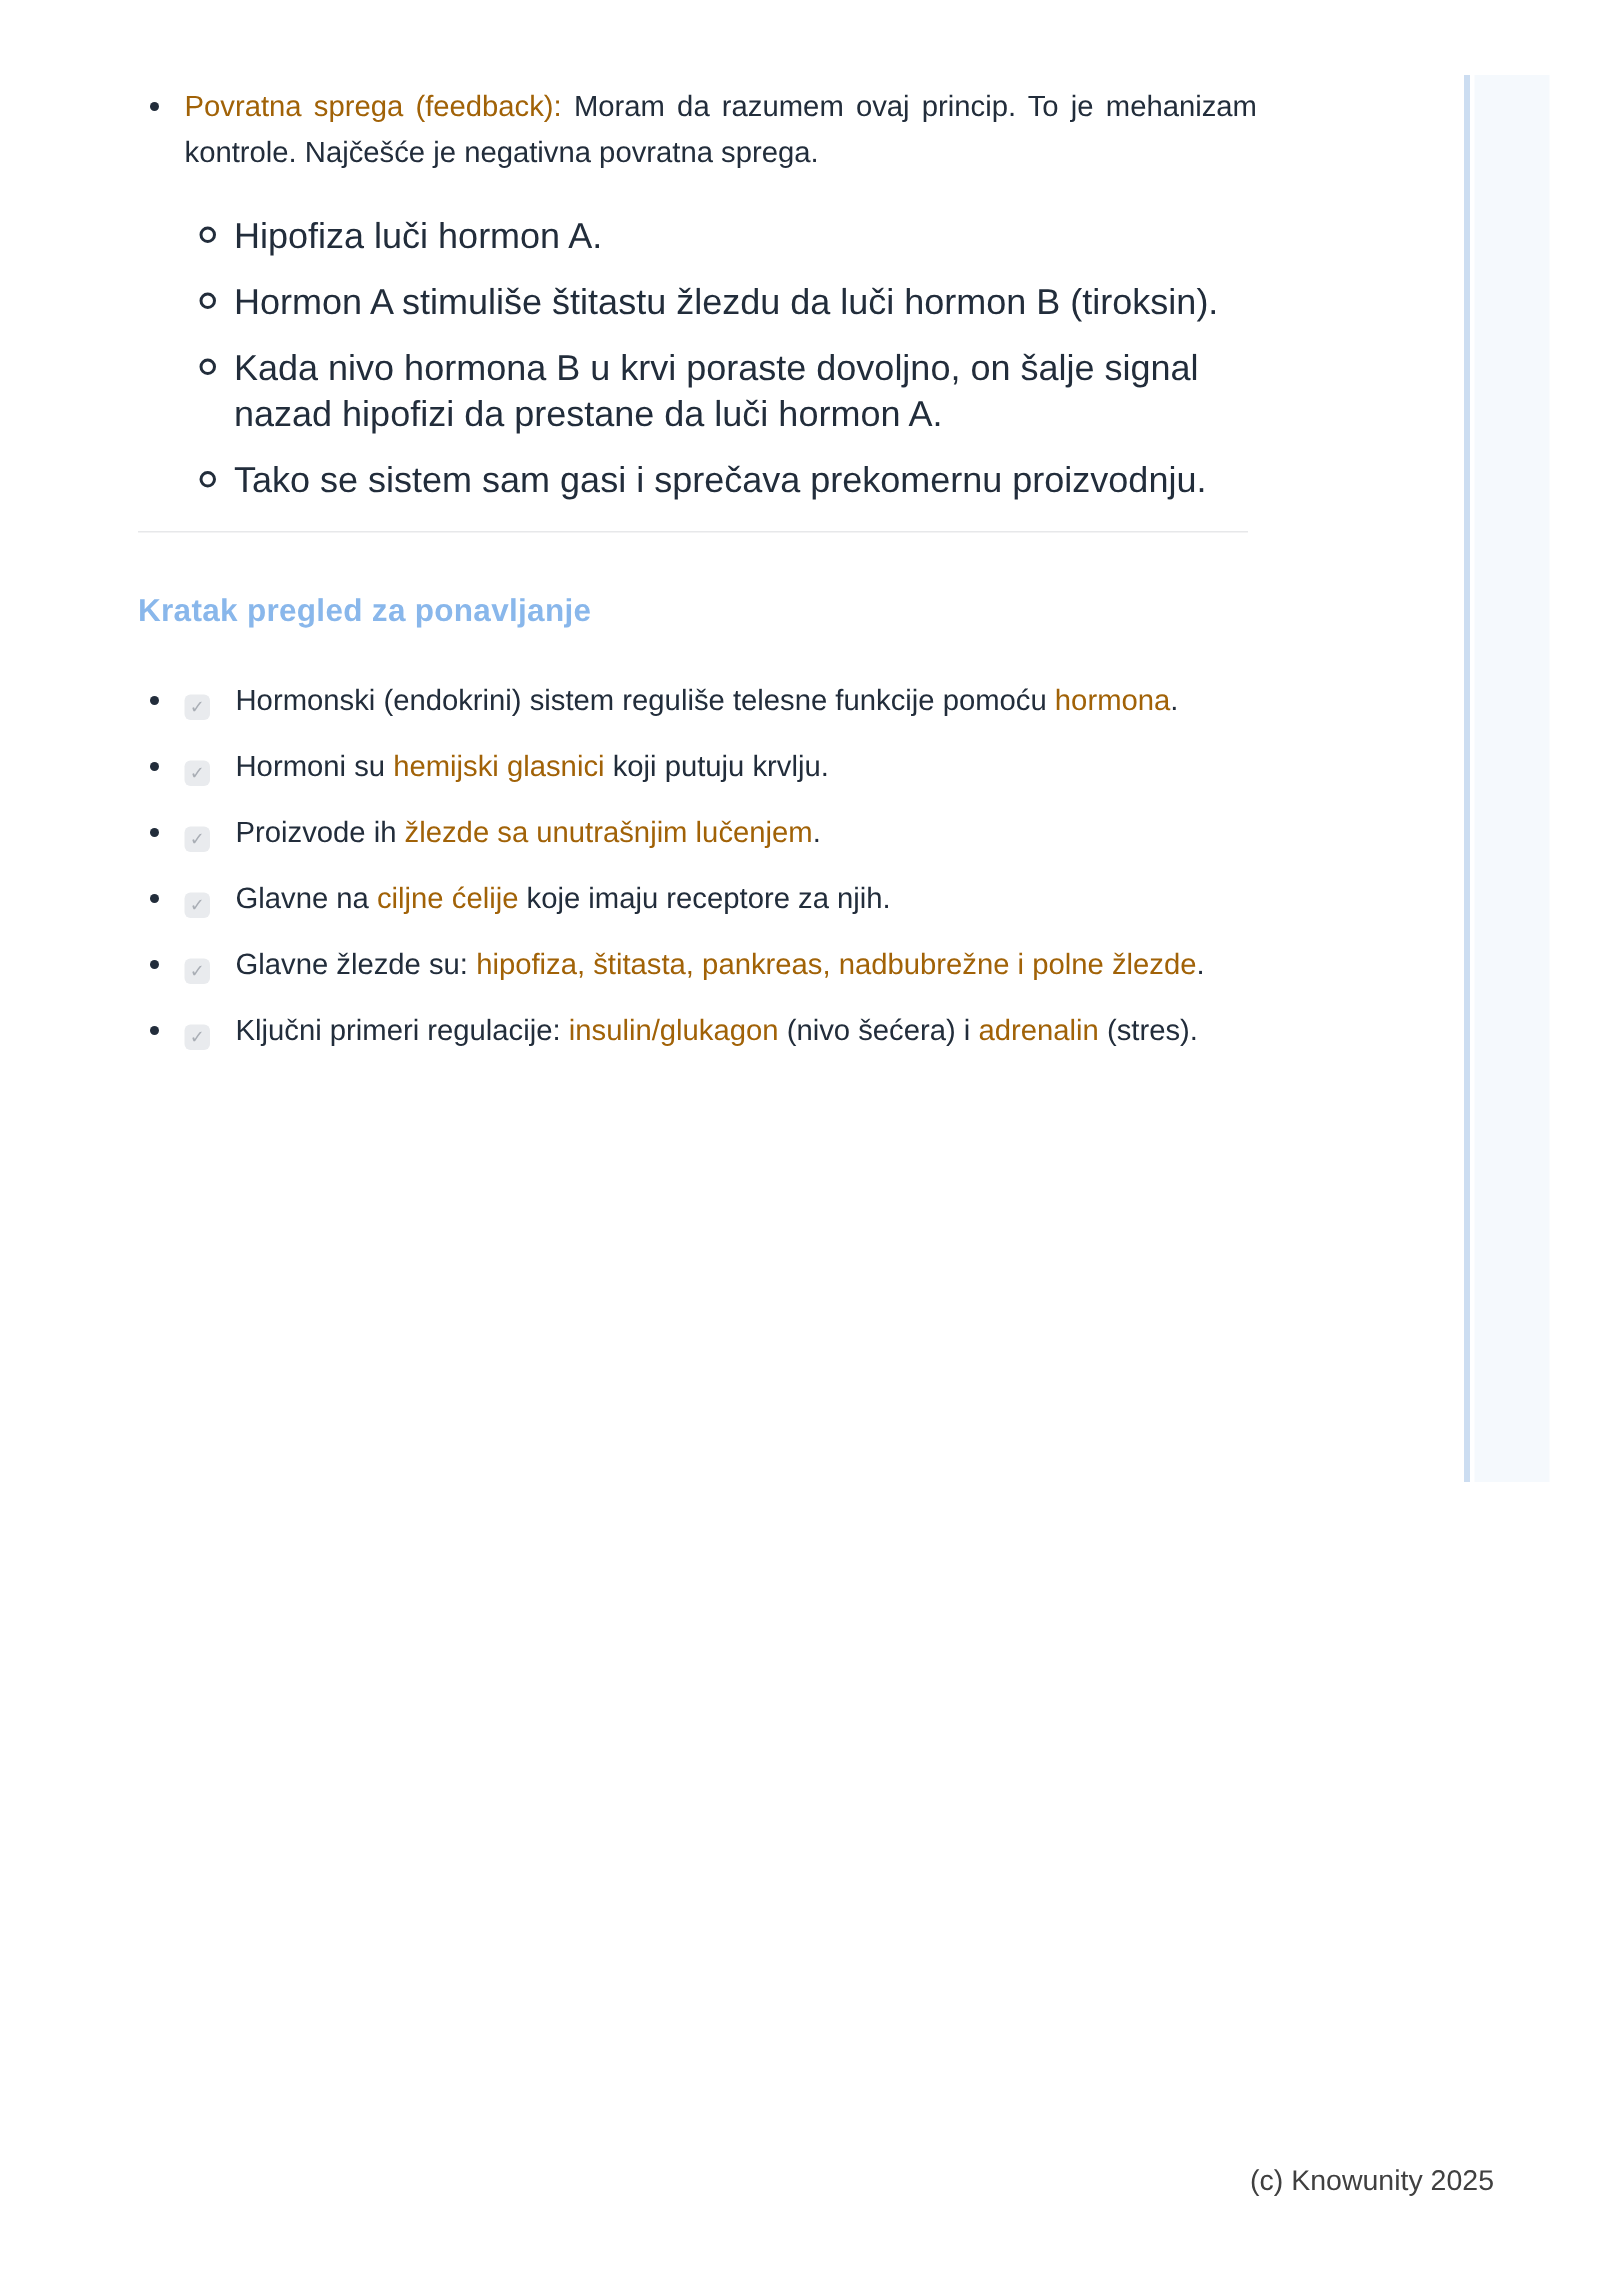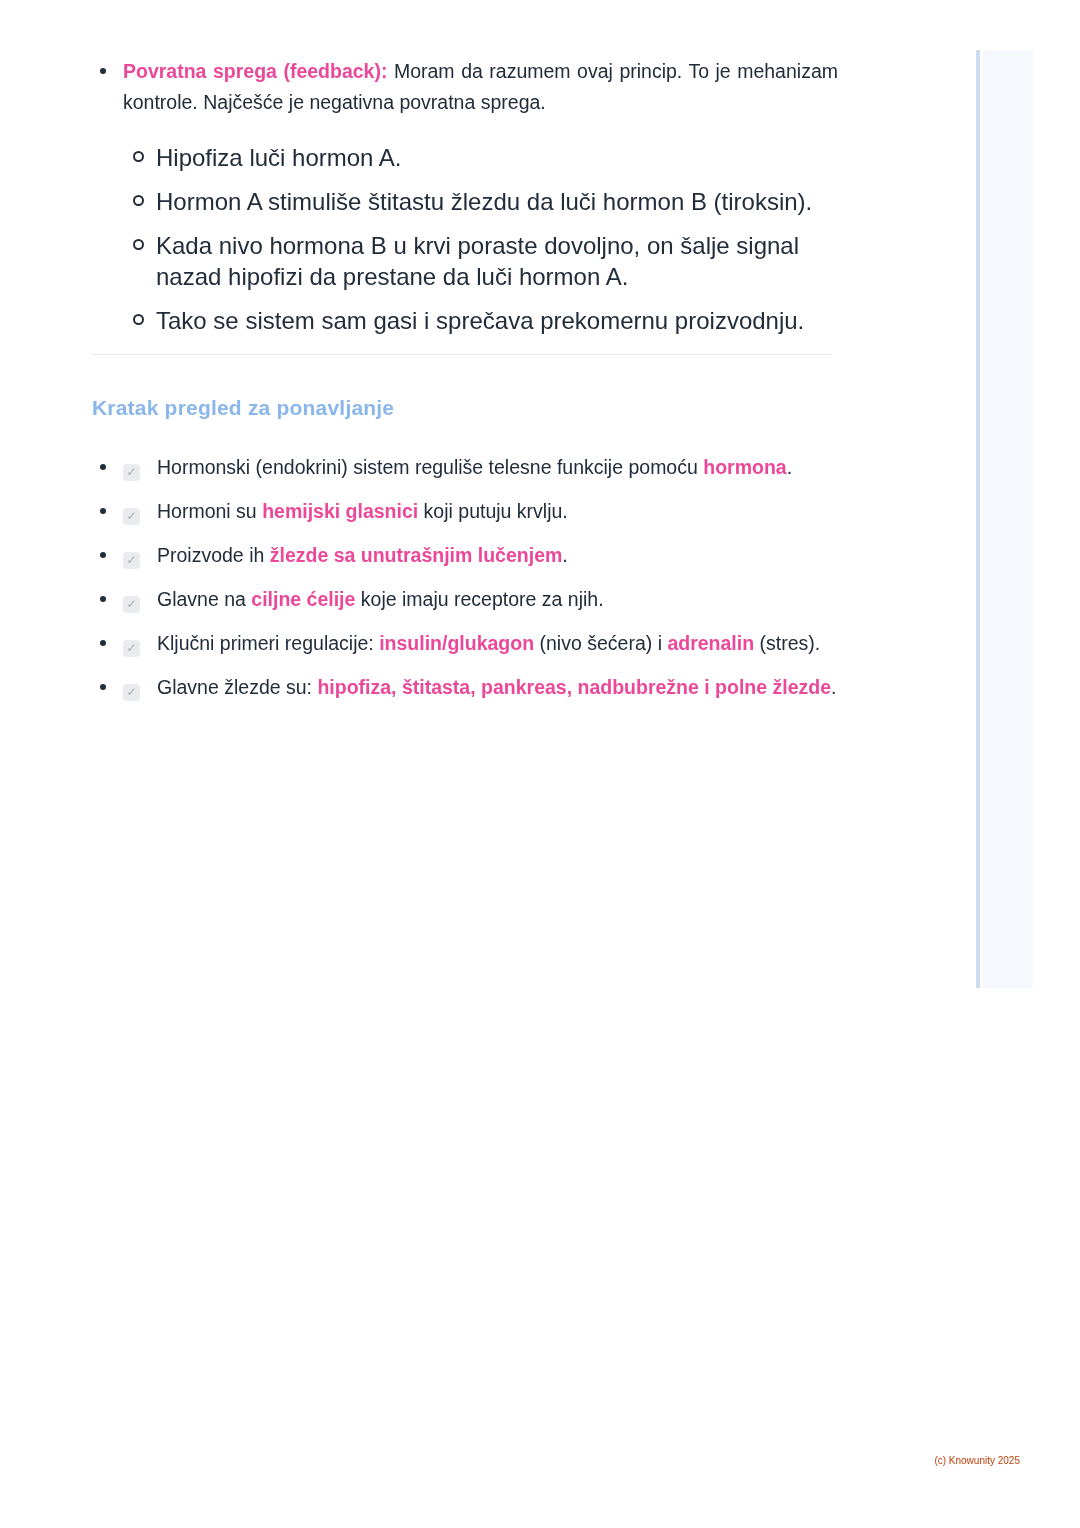--- a/index.html
+++ b/index.html
@@ -14,21 +14,21 @@
     font-family: "Liberation Sans", sans-serif;
     color: #222d3b;
     overflow: hidden;
   }
   .content {
     position: absolute;
     left: 98px;
     top: 56px;
     width: 740px;
   }
-  b { font-weight: 700; color: #ec4899; }
+  b { font-weight: 400; color: #a16207; }
 
   
   ul.top-list { list-style: none; margin: 0; padding: 0; }
   li.top-item { position: relative; padding-left: 25px; }
   li.top-item > .bullet-dot {
     position: absolute; left: 2px; top: 12px;
     width: 6px; height: 6px; border-radius: 50%;
     background: #222d3b;
   }
   .intro-par {
@@ -108,24 +108,24 @@
   }
   .scroll-track {
     position: absolute;
     top: 50px; right: 47px;
     width: 50px; height: 938px;
     background: #f5f9fd;
   }
 
   .footer {
     position: absolute;
-    right: 60px;
+    right: 84px;
     bottom: 62px;
-    font-size: 10px;
-    color: #c2410c;
+    font-size: 19px;
+    color: #404040;
   }
 </style>
 </head>
 <body>
 
 <div class="scroll-accent"></div>
 <div class="scroll-track"></div>
 
 <div class="content">
 
@@ -165,22 +165,22 @@
     <li class="check-item">
       <span class="bullet-dot"></span><span class="checkbox"><span>✓</span></span><span><span>Hormoni su </span><b>hemijski glasnici</b><span> koji putuju krvlju.</span></span>
     </li>
     <li class="check-item">
       <span class="bullet-dot"></span><span class="checkbox"><span>✓</span></span><span><span>Proizvode ih </span><b>žlezde sa unutrašnjim lučenjem</b><span>.</span></span>
     </li>
     <li class="check-item">
       <span class="bullet-dot"></span><span class="checkbox"><span>✓</span></span><span><span>Glavne na </span><b>ciljne ćelije</b><span> koje imaju receptore za njih.</span></span>
     </li>
     <li class="check-item">
-      <span class="bullet-dot"></span><span class="checkbox"><span>✓</span></span><span><span>Ključni primeri regulacije: </span><b>insulin/glukagon</b><span> (nivo šećera) i </span><b>adrenalin</b><span> (stres).</span></span>
+      <span class="bullet-dot"></span><span class="checkbox"><span>✓</span></span><span><span>Glavne žlezde su: </span><b>hipofiza, štitasta, pankreas, nadbubrežne i polne žlezde</b><span>.</span></span>
     </li>
     <li class="check-item">
-      <span class="bullet-dot"></span><span class="checkbox"><span>✓</span></span><span><span>Glavne žlezde su: </span><b>hipofiza, štitasta, pankreas, nadbubrežne i polne žlezde</b><span>.</span></span>
+      <span class="bullet-dot"></span><span class="checkbox"><span>✓</span></span><span><span>Ključni primeri regulacije: </span><b>insulin/glukagon</b><span> (nivo šećera) i </span><b>adrenalin</b><span> (stres).</span></span>
     </li>
   </ul>
 
 </div>
 
 <div class="footer">(c) Knowunity 2025</div>
 
 </body></html>

